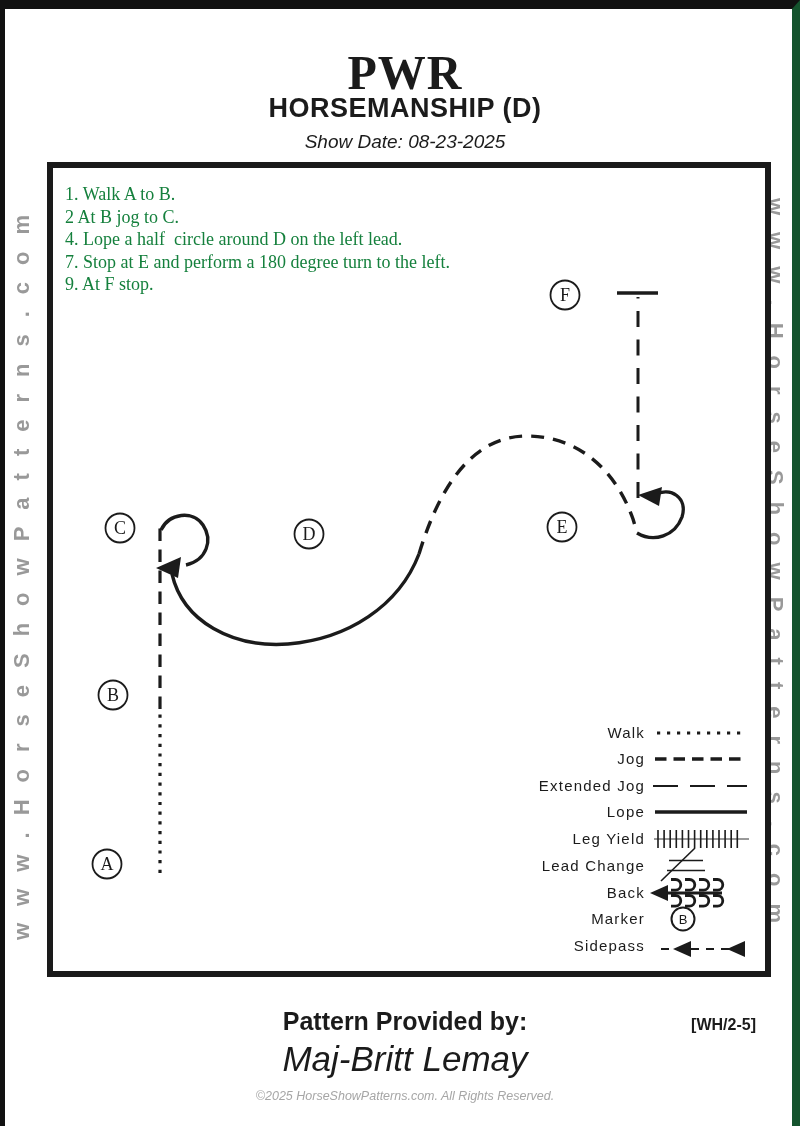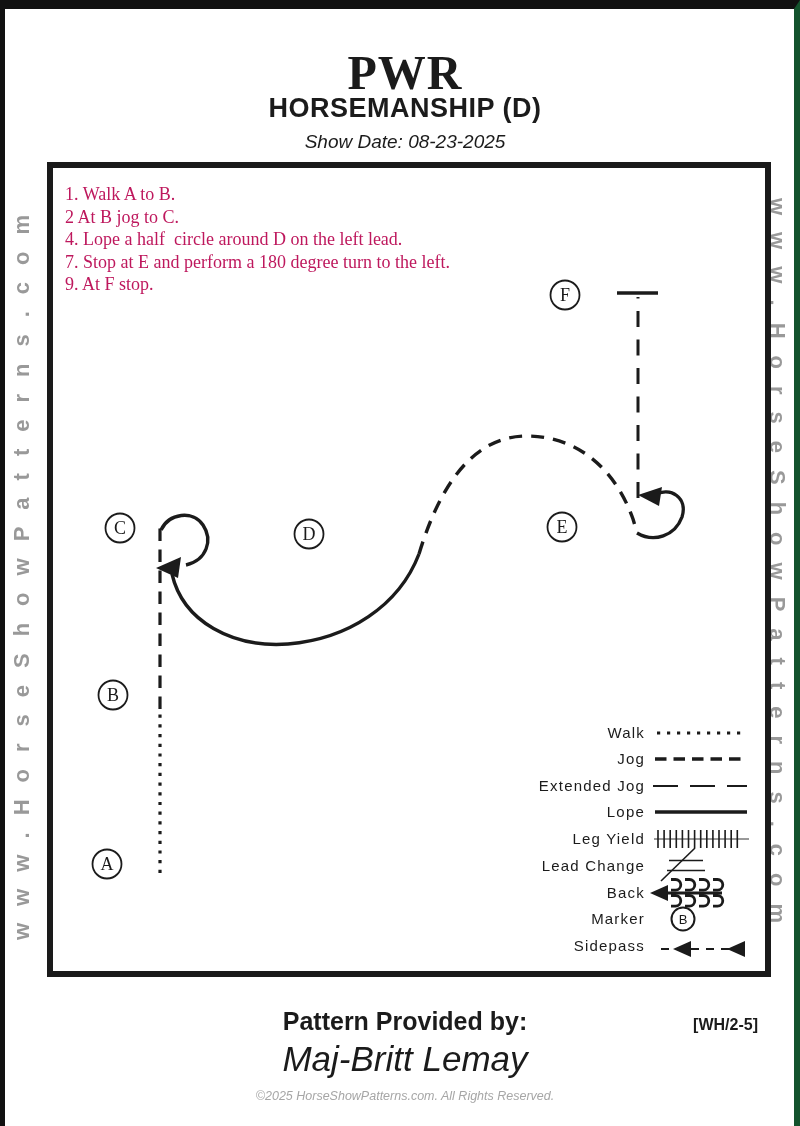--- a/index.html
+++ b/index.html
@@ -1,28 +1,28 @@
 <!DOCTYPE html>
 <html><head>
 <meta charset="utf-8">
 <style>
   html,body{margin:0;padding:0;background:#ffffff;}
   .page{
     position:relative;width:800px;height:1126px;background:#ffffff;
     box-sizing:border-box;overflow:hidden;
-    border-top:9px solid #111;border-left:5px solid #111;border-right:6px solid #14532d;
+    border-top:9px solid #111;border-left:5px solid #111;border-right:8px solid #14532d;
     font-family:"Liberation Sans",sans-serif;color:#1b1b1b;
   }
   .abs{position:absolute;}
   .center{left:0;width:800px;text-align:center;}
   .title{top:36px;font-family:"Liberation Serif",serif;font-weight:bold;font-size:48px;letter-spacing:1px;}
   .subtitle{top:84px;font-weight:bold;font-size:27px;letter-spacing:.5px;}
   .showdate{top:122px;font-style:italic;font-size:19px;}
   .pattern-box{left:42px;top:153px;width:724px;height:815px;border:6px solid #1a1a1a;box-sizing:border-box;background:transparent;}
-  .instructions{left:60px;top:174px;width:640px;font-family:"Liberation Serif",serif;font-size:18px;line-height:22.6px;color:#be185d;}
+  .instructions{left:60px;top:174px;width:640px;font-family:"Liberation Serif",serif;font-size:18px;line-height:22.6px;color:#15803d;}
   .instr-line{white-space:pre-wrap;}
   .watermark{
     top:150px;height:820px;width:32px;
     color:#999;font-weight:bold;font-size:22px;letter-spacing:17px;
     writing-mode:vertical-rl;text-align:center;user-select:none;
   }
   .wm-left{left:4px;transform:rotate(180deg);}
   .wm-right{right:4px;}
   .pattern-code{right:36px;top:1007px;font-weight:bold;font-size:16px;}
   .provided-label{top:998px;font-weight:bold;font-size:25px;}

